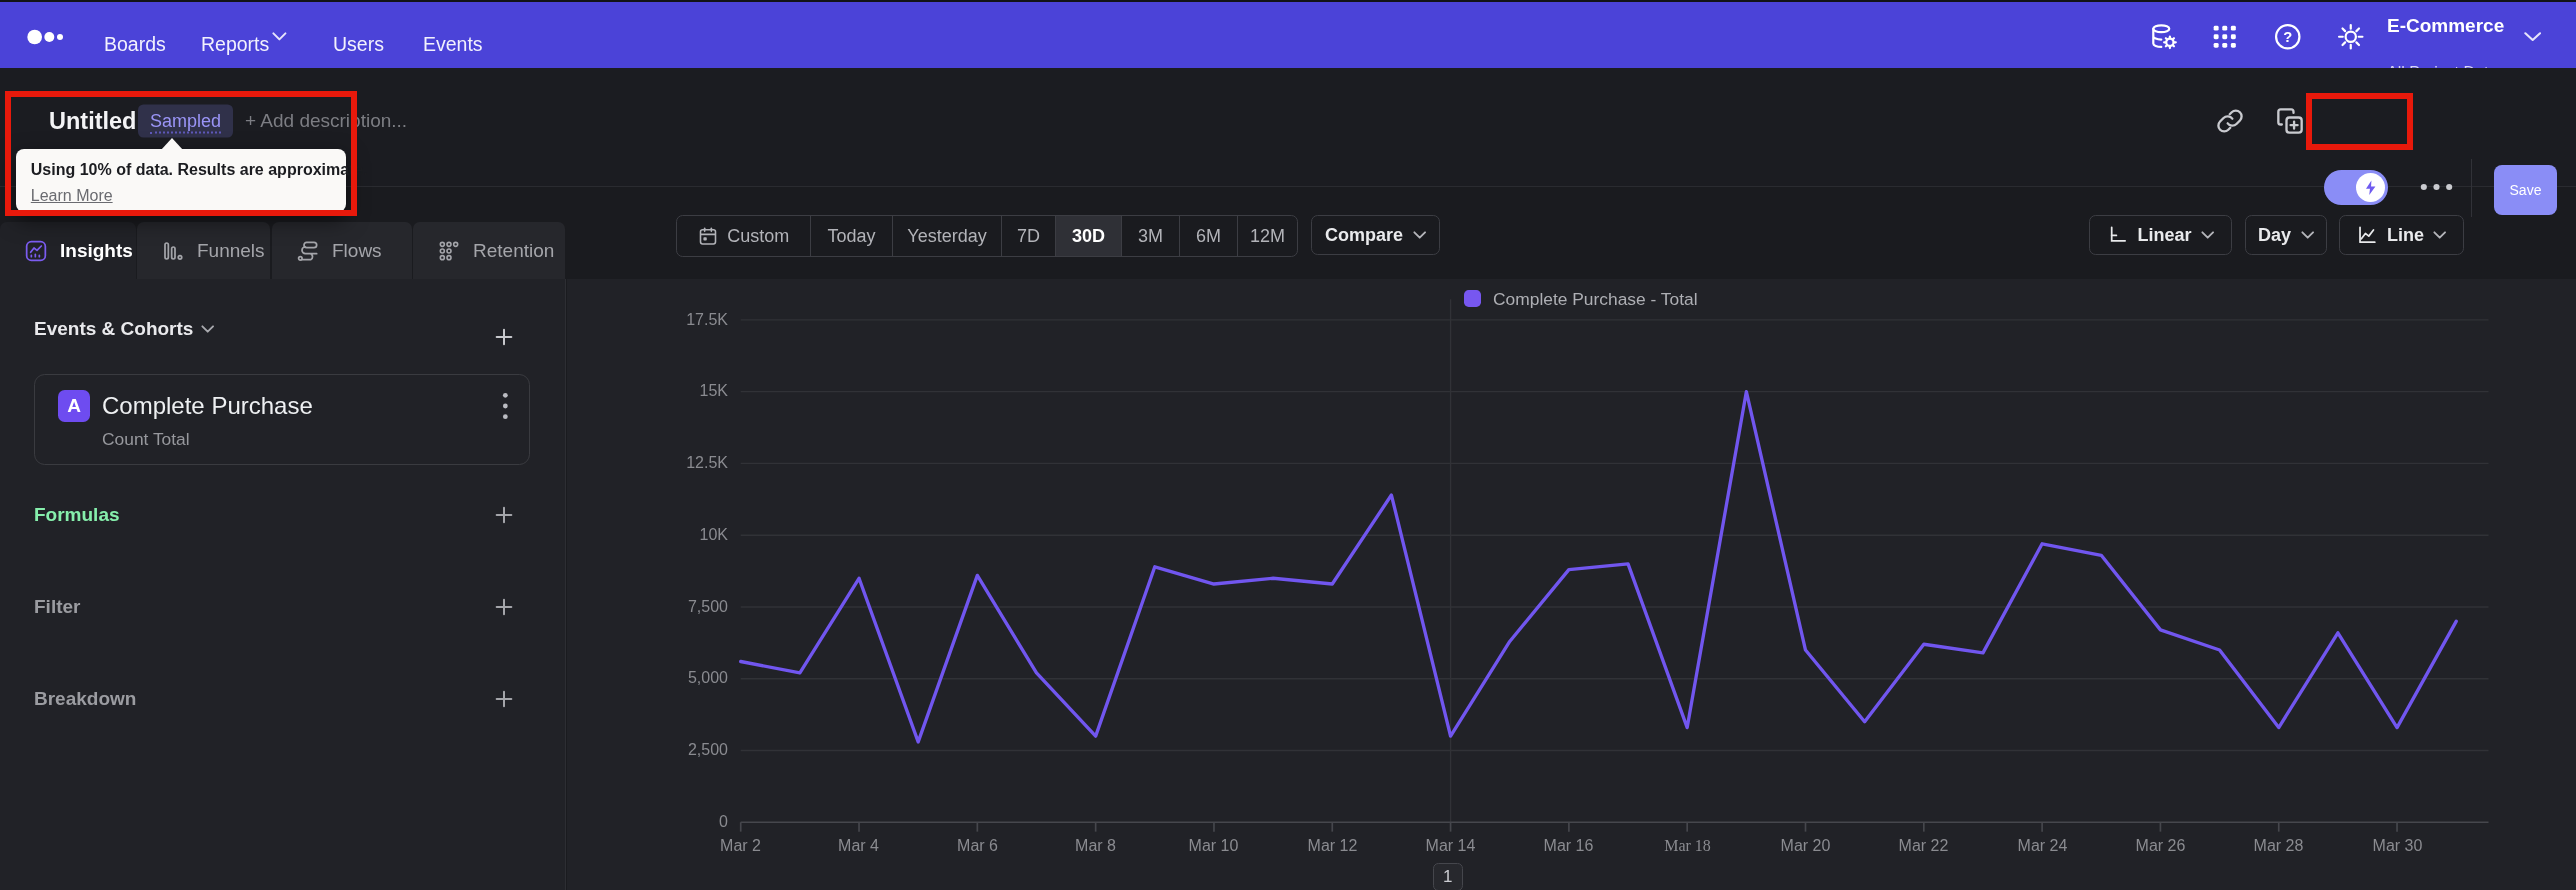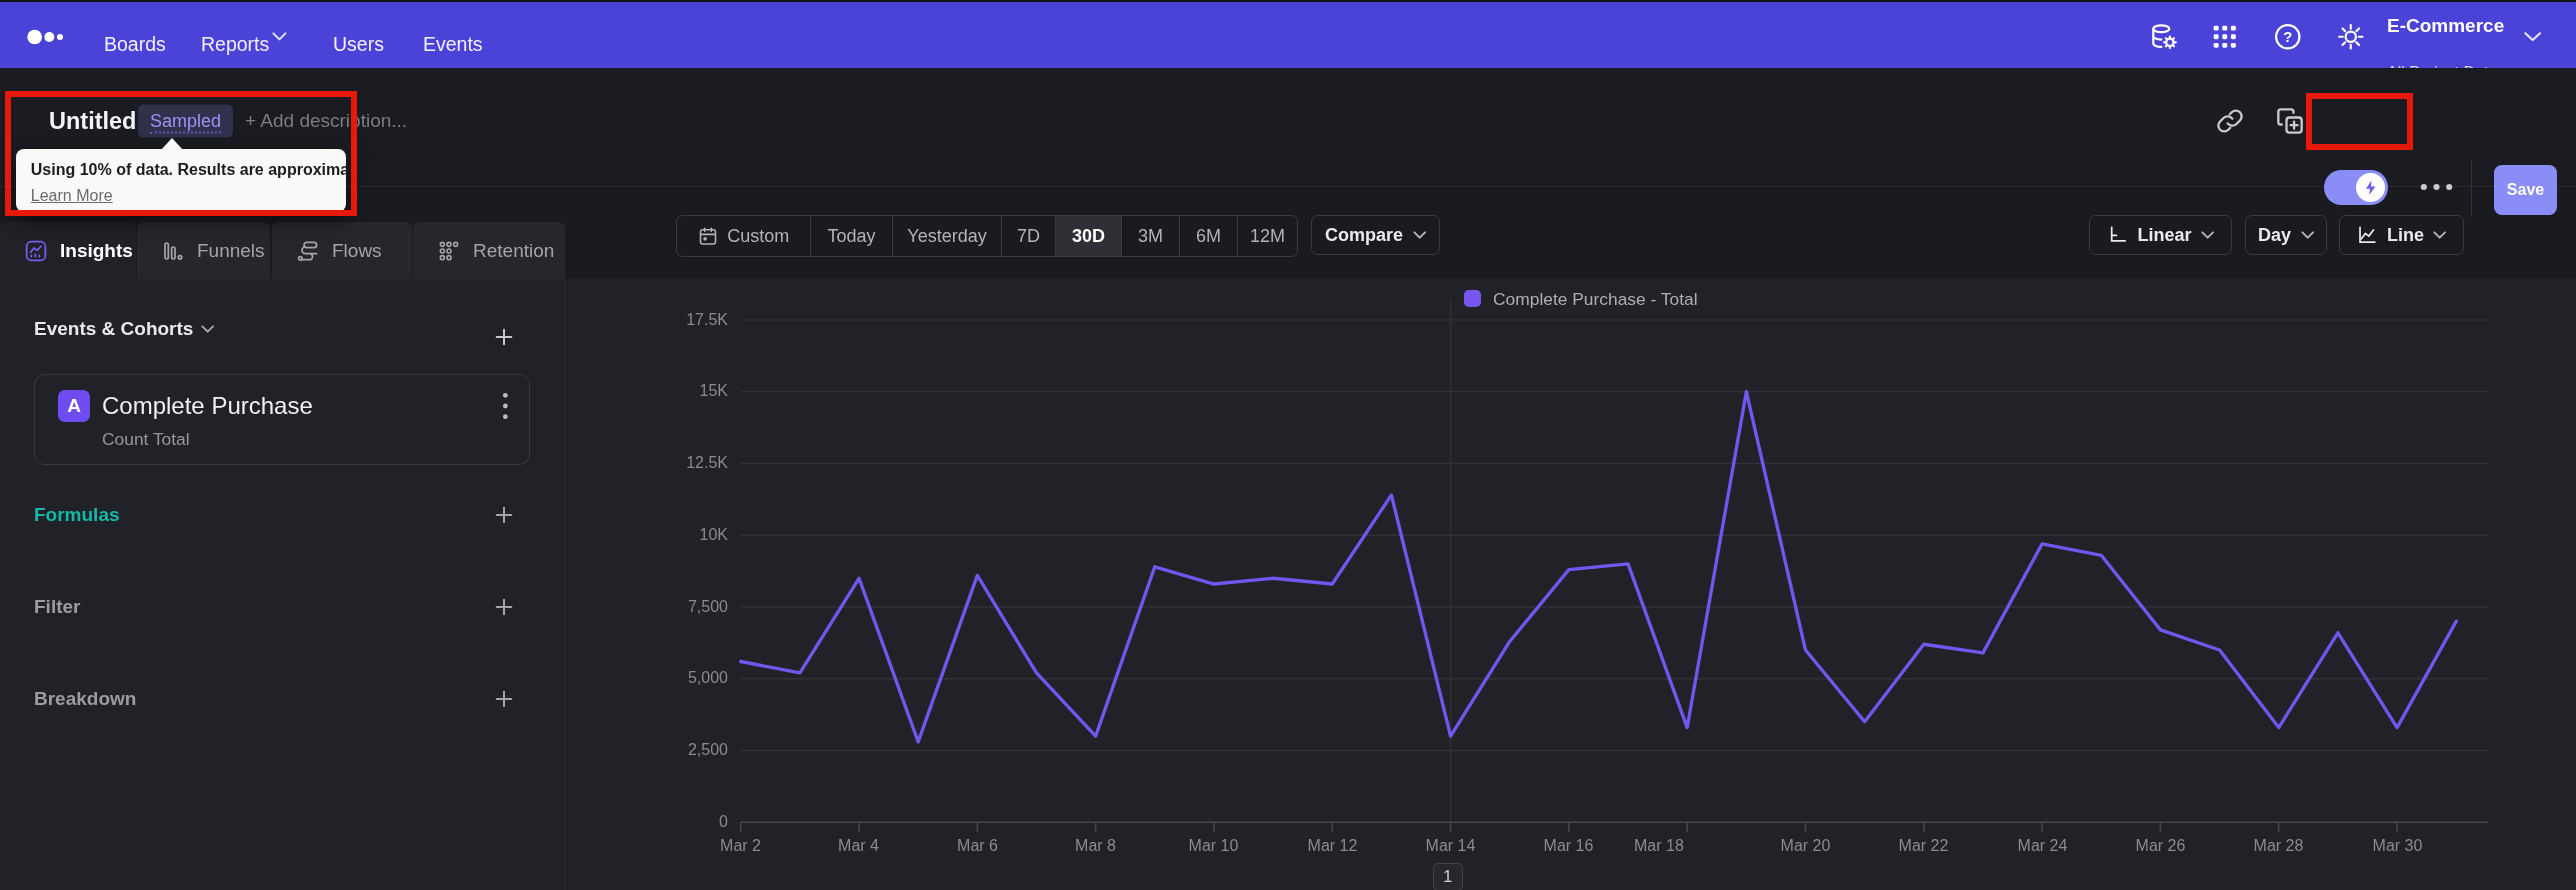--- a/index.html
+++ b/index.html
@@ -24,21 +24,21 @@
   .headerbar{left:0;top:68px;width:2576px;height:119px;background:#1b1c21;border-bottom:1.3px solid #2a2b30;box-sizing:border-box;}
   .title{left:49px;top:53px;font-size:23.5px;font-weight:700;color:#f4f4f6;white-space:nowrap;}
   .badge{left:138px;top:53px;background:#30314a;border-radius:5.4px;padding:6px 12px;font-size:18px;color:#9a94f6;white-space:nowrap;}
   .badge span{border-bottom:2px dotted #5f59b9;padding-bottom:1.3px;}
   .adddesc{left:245px;top:53px;font-size:19px;color:#7c7d83;white-space:nowrap;}
   .toggle{left:2324px;top:102px;width:64px;height:35px;background:#8a8df6;border-radius:17.4px;}
   .knob{position:absolute;right:2.7px;top:2.7px;width:29.5px;height:29.5px;border-radius:50%;background:#ffffff;
         display:flex;align-items:center;justify-content:center;}
   .vdiv{left:2471px;top:91px;width:1.3px;height:58px;background:#313238;}
   .savebtn{left:2494px;top:97px;width:63px;height:50px;background:#8a8df6;border:none;border-radius:8px;
-        color:#ffffff;font-size:16px;font-weight:700;font-family:inherit;cursor:pointer;}
+        color:#ffffff;font-size:14px;font-weight:400;font-family:inherit;cursor:pointer;}
 
   
   .tooltip{left:16px;top:149px;width:330px;height:63px;background:#faf9f7;border-radius:8px;z-index:8;
         box-shadow:0 8px 21.5px rgba(0,0,0,.55);}
   .tooltip .caret{position:absolute;left:145px;top:-11.4px;width:0;height:0;
         border-left:11.4px solid transparent;border-right:11.4px solid transparent;border-bottom:12px solid #faf9f7;}
   .tt-line{left:14.8px;top:12px;font-size:16px;font-weight:700;color:#1b1c20;white-space:nowrap;}
   .tt-link{left:14.8px;top:38px;font-size:16px;color:#6a6b70;text-decoration:underline;cursor:pointer;white-space:nowrap;}
 
   
@@ -48,21 +48,21 @@
 
   
   .tab{top:222px;height:57px;display:flex;align-items:center;gap:12px;padding-left:24px;box-sizing:border-box;
        font-size:19px;border-radius:6.7px 6.7px 0 0;cursor:pointer;}
   .tab-active{background:#212227;color:#ffffff;font-weight:600;}
   .tab-idle{background:#26272c;color:#a4a5aa;font-weight:500;}
 
   
   .sidebar{left:0;top:279px;width:566px;height:611px;background:#212227;border-right:1.3px solid #2d2e33;box-sizing:border-box;}
   .sec-head{font-size:19px;font-weight:700;color:#e9e9ec;white-space:nowrap;display:flex;align-items:center;gap:9.4px;}
-  .sec-dim{font-size:19px;font-weight:700;color:#14b8a6;white-space:nowrap;}
+  .sec-dim{font-size:19px;font-weight:700;color:#86efac;white-space:nowrap;}
   .pluswrap{cursor:pointer;}
   .event-card{left:34px;top:95px;width:496px;height:91px;border:1.3px solid #3a3b40;border-radius:10.7px;box-sizing:border-box;}
   .abadge{left:23px;top:14.8px;width:32px;height:32px;background:#6e4cf0;border-radius:6.7px;color:#fff;font-size:19px;font-weight:700;
         display:flex;align-items:center;justify-content:center;}
   .ev-name{left:67px;top:31px;font-size:24px;font-weight:500;color:#eef0f2;white-space:nowrap;}
   .ev-metric{left:67px;top:64px;font-size:17.4px;color:#97989d;white-space:nowrap;}
 
   
   .chartpanel{left:567px;top:279px;width:2009px;height:611px;background:#212227;}
   .rangebar{left:676px;top:215px;height:40px;display:flex;border:1.3px solid #3c3d43;border-radius:6.7px;box-sizing:content-box;
@@ -384,21 +384,21 @@
       <div class="axis-label" style="left: 634px; width: 94px; text-align: right; top: 741px;">2,500</div>
       <div class="axis-label" style="left: 634px; width: 94px; text-align: right; top: 813px;">0</div>
       <div class="axis-label" style="left: 687px; width: 107px; text-align: center; top: 837px;">Mar 2</div>
       <div class="axis-label" style="left: 805px; width: 107px; text-align: center; top: 837px;">Mar 4</div>
       <div class="axis-label" style="left: 924px; width: 107px; text-align: center; top: 837px;">Mar 6</div>
       <div class="axis-label" style="left: 1042px; width: 107px; text-align: center; top: 837px;">Mar 8</div>
       <div class="axis-label" style="left: 1160px; width: 107px; text-align: center; top: 837px;">Mar 10</div>
       <div class="axis-label" style="left: 1279px; width: 107px; text-align: center; top: 837px;">Mar 12</div>
       <div class="axis-label" style="left: 1397px; width: 107px; text-align: center; top: 837px;">Mar 14</div>
       <div class="axis-label" style="left: 1515px; width: 107px; text-align: center; top: 837px;">Mar 16</div>
-      <div class="axis-label" style="left: 1634px; width: 107px; text-align: left; top: 837px;">Mar 18</div>
+      <div class="axis-label" style="left: 1634px; width: 107px; text-align: center; top: 837px; font-family: Liberation Serif, serif;">Mar 18</div>
       <div class="axis-label" style="left: 1752px; width: 107px; text-align: center; top: 837px;">Mar 20</div>
       <div class="axis-label" style="left: 1870px; width: 107px; text-align: center; top: 837px;">Mar 22</div>
       <div class="axis-label" style="left: 1989px; width: 107px; text-align: center; top: 837px;">Mar 24</div>
       <div class="axis-label" style="left: 2107px; width: 107px; text-align: center; top: 837px;">Mar 26</div>
       <div class="axis-label" style="left: 2225px; width: 107px; text-align: center; top: 837px;">Mar 28</div>
       <div class="axis-label" style="left: 2344px; width: 107px; text-align: center; top: 837px;">Mar 30</div>
     </div>
 
   <div class="abs pagebox">1</div>
 

